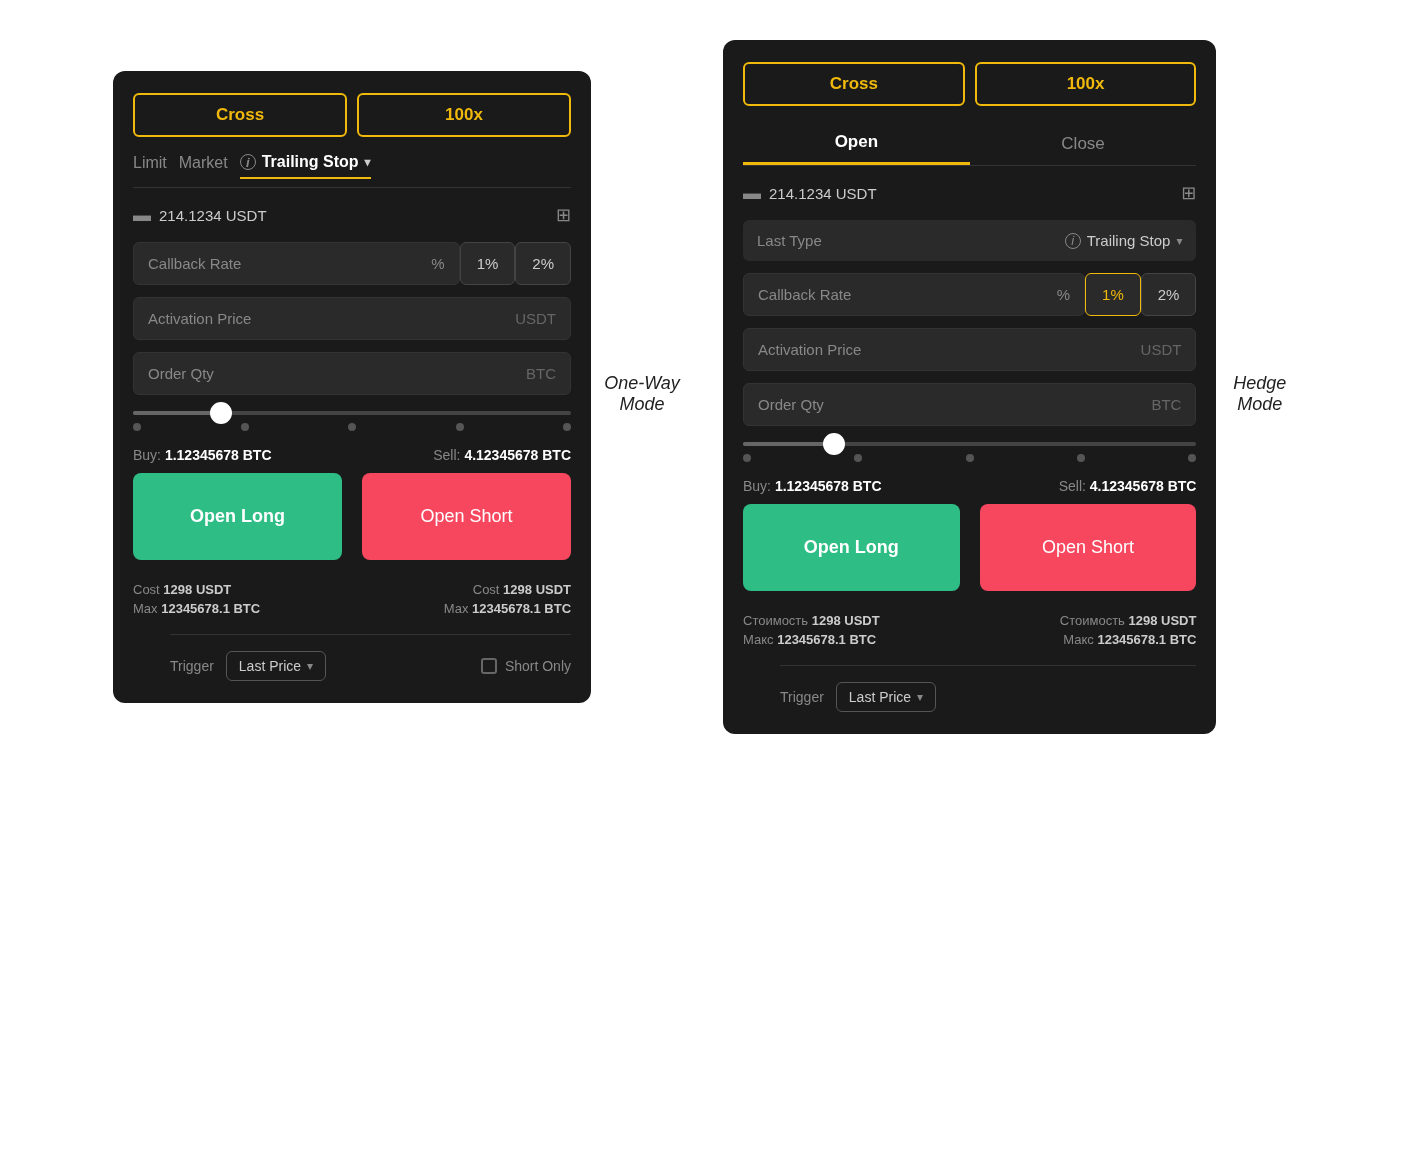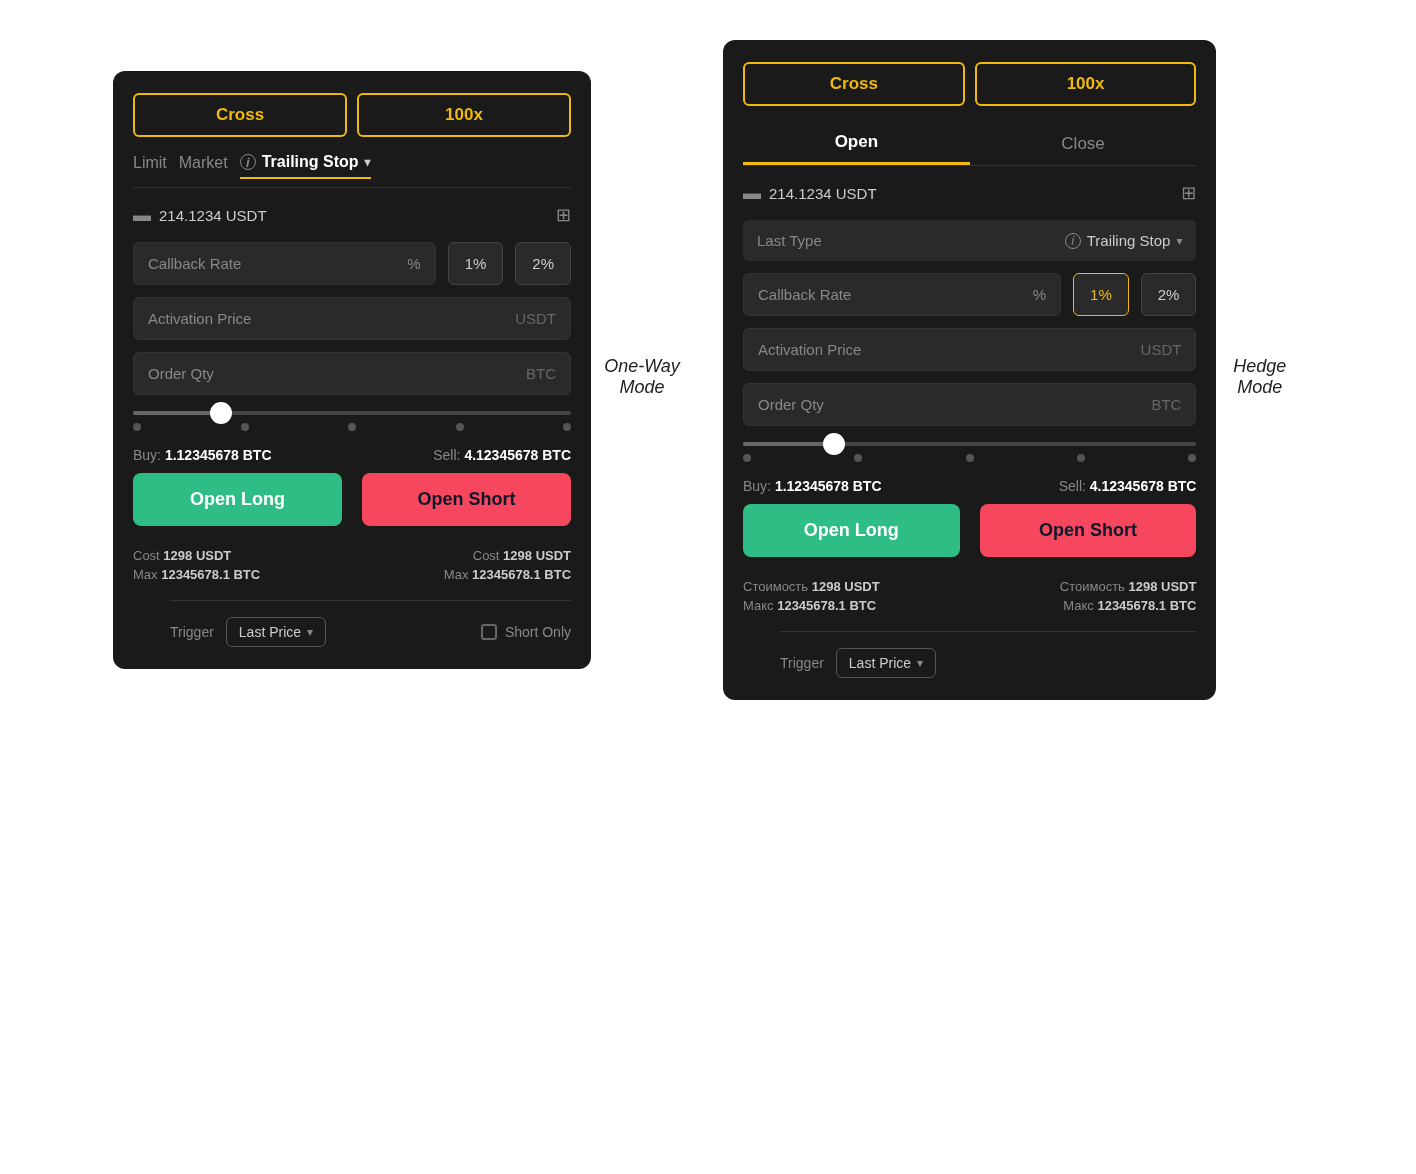--- a/index.html
+++ b/index.html
@@ -170,21 +170,21 @@
       display: inline-flex;
       align-items: center;
       justify-content: center;
       font-style: italic;
     }
 
     
     .callback-row {
       display: flex;
       align-items: center;
-      gap: 12px;
+      gap: 0;
       margin-bottom: 12px;
     }
 
     .callback-input {
       flex: 1;
       background: #2a2a2a;
       border: 1px solid #333;
       border-radius: 6px;
       padding: 12px 14px;
       color: #888;
@@ -311,24 +311,24 @@
       font-weight: 700;
       padding: 16px 0;
       cursor: pointer;
     }
 
     .btn-short {
       flex: 1;
       background: #f6475f;
       border: none;
       border-radius: 8px;
-      color: #0f172a;
+      color: #ffffff;
       font-size: 18px;
-      font-weight: 700;
-      padding: 16px 0;
+      font-weight: 400;
+      padding: 33px 0;
       cursor: pointer;
     }
 
     
     .cost-max-row {
       display: flex;
       justify-content: space-between;
       margin-bottom: 4px;
     }
 

